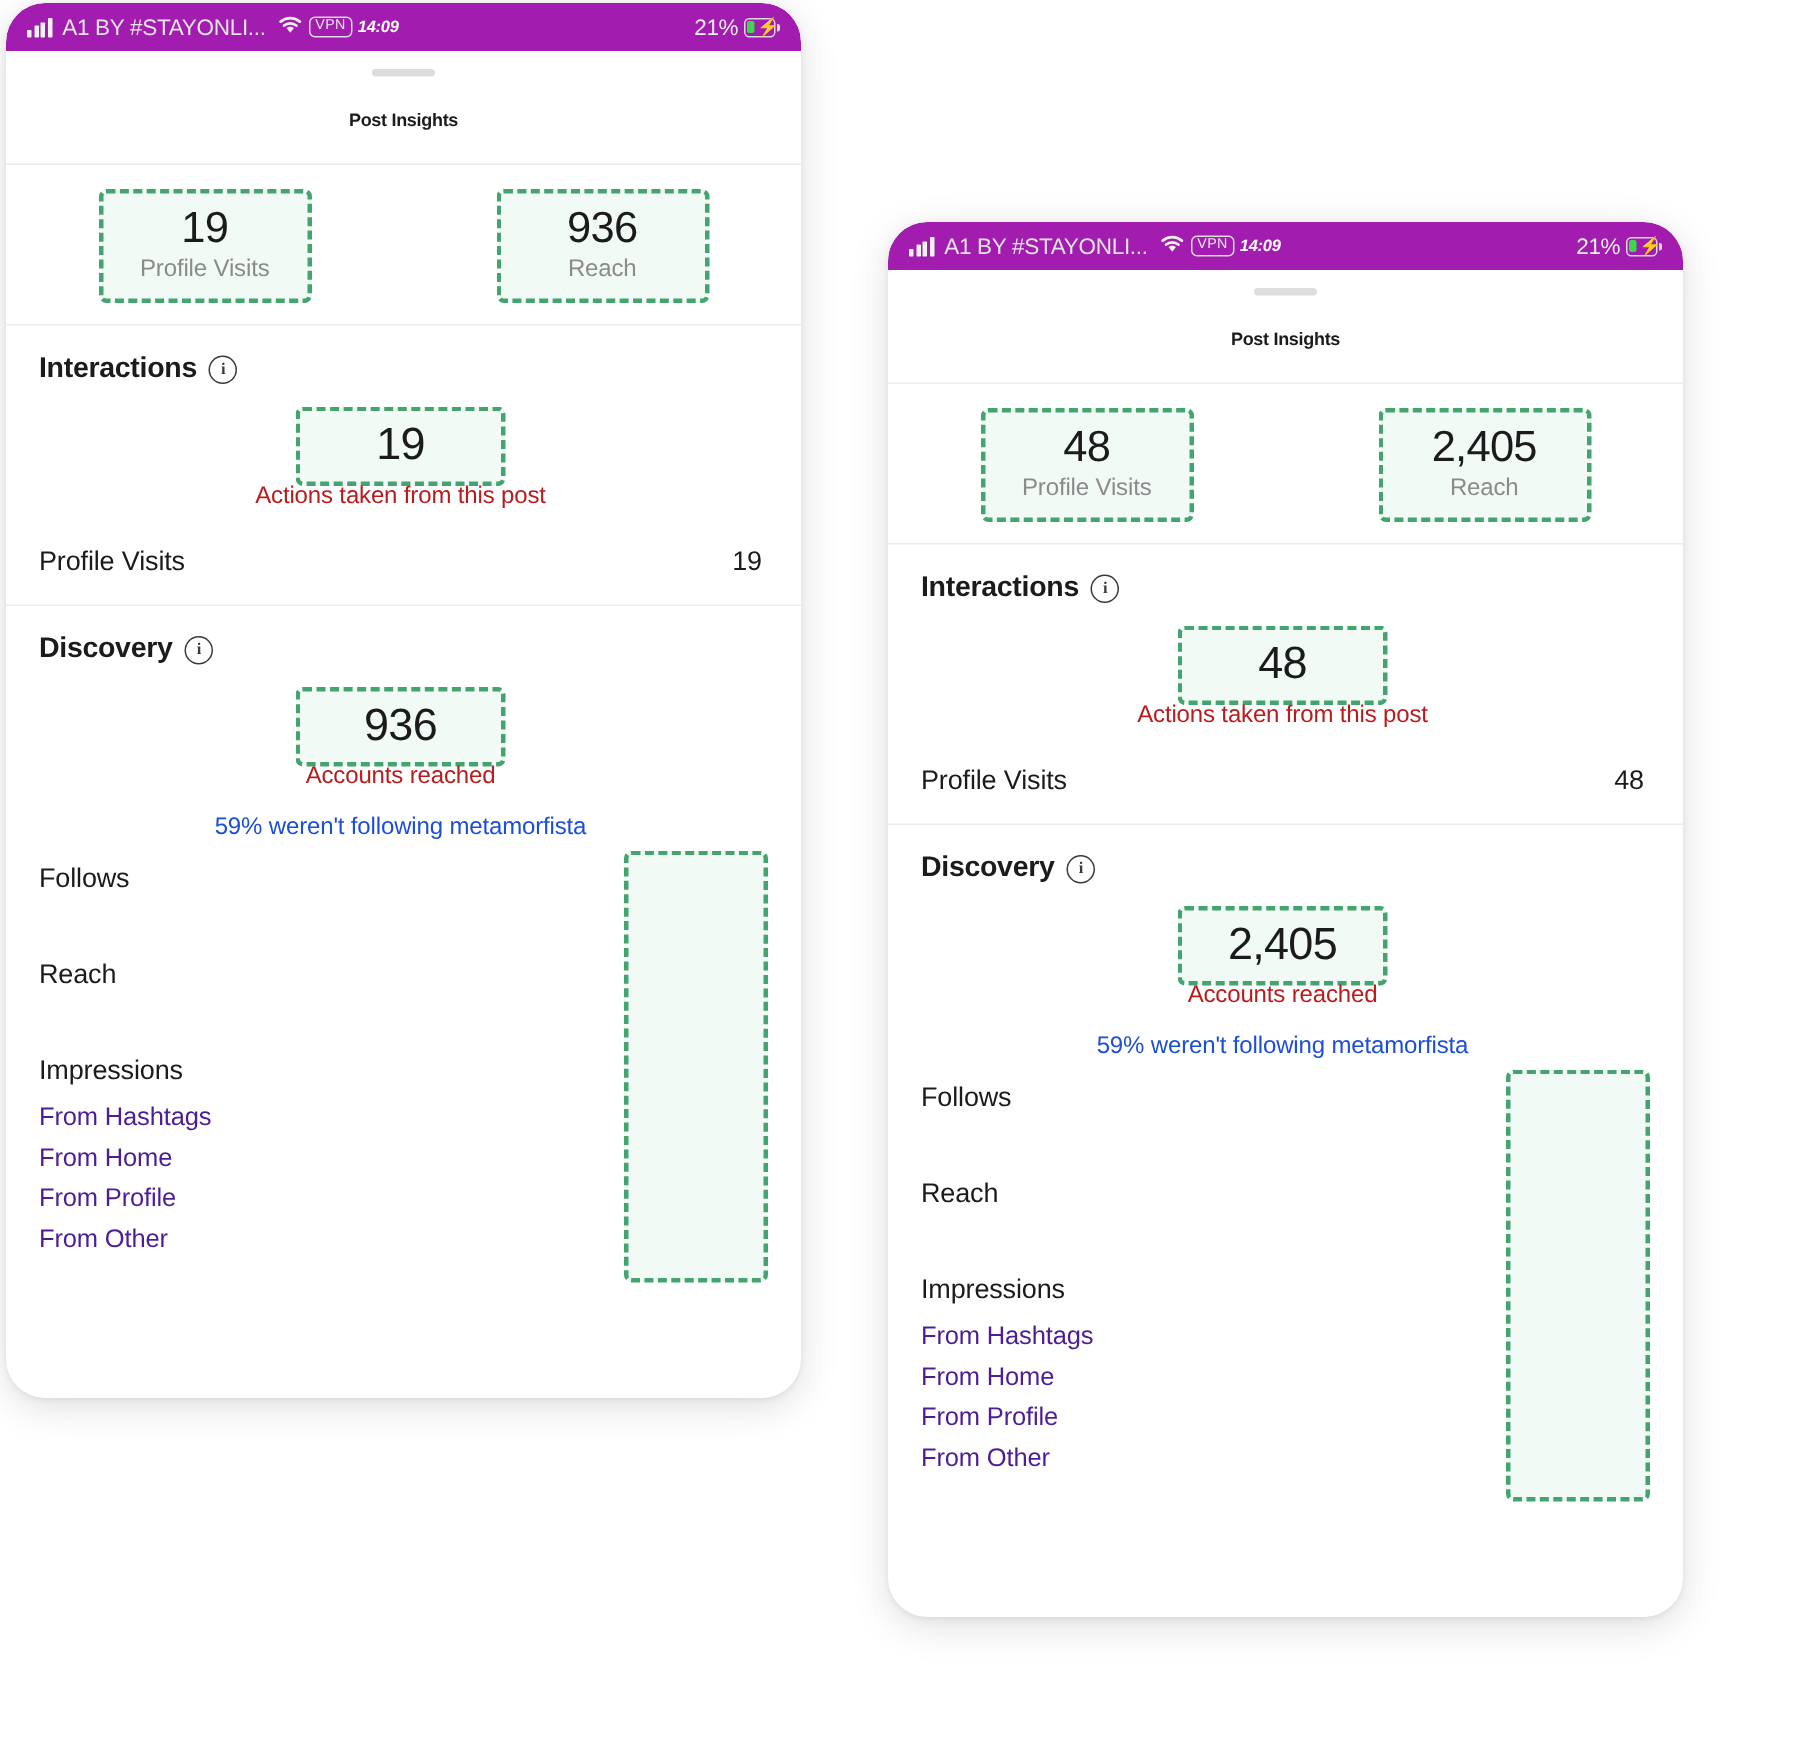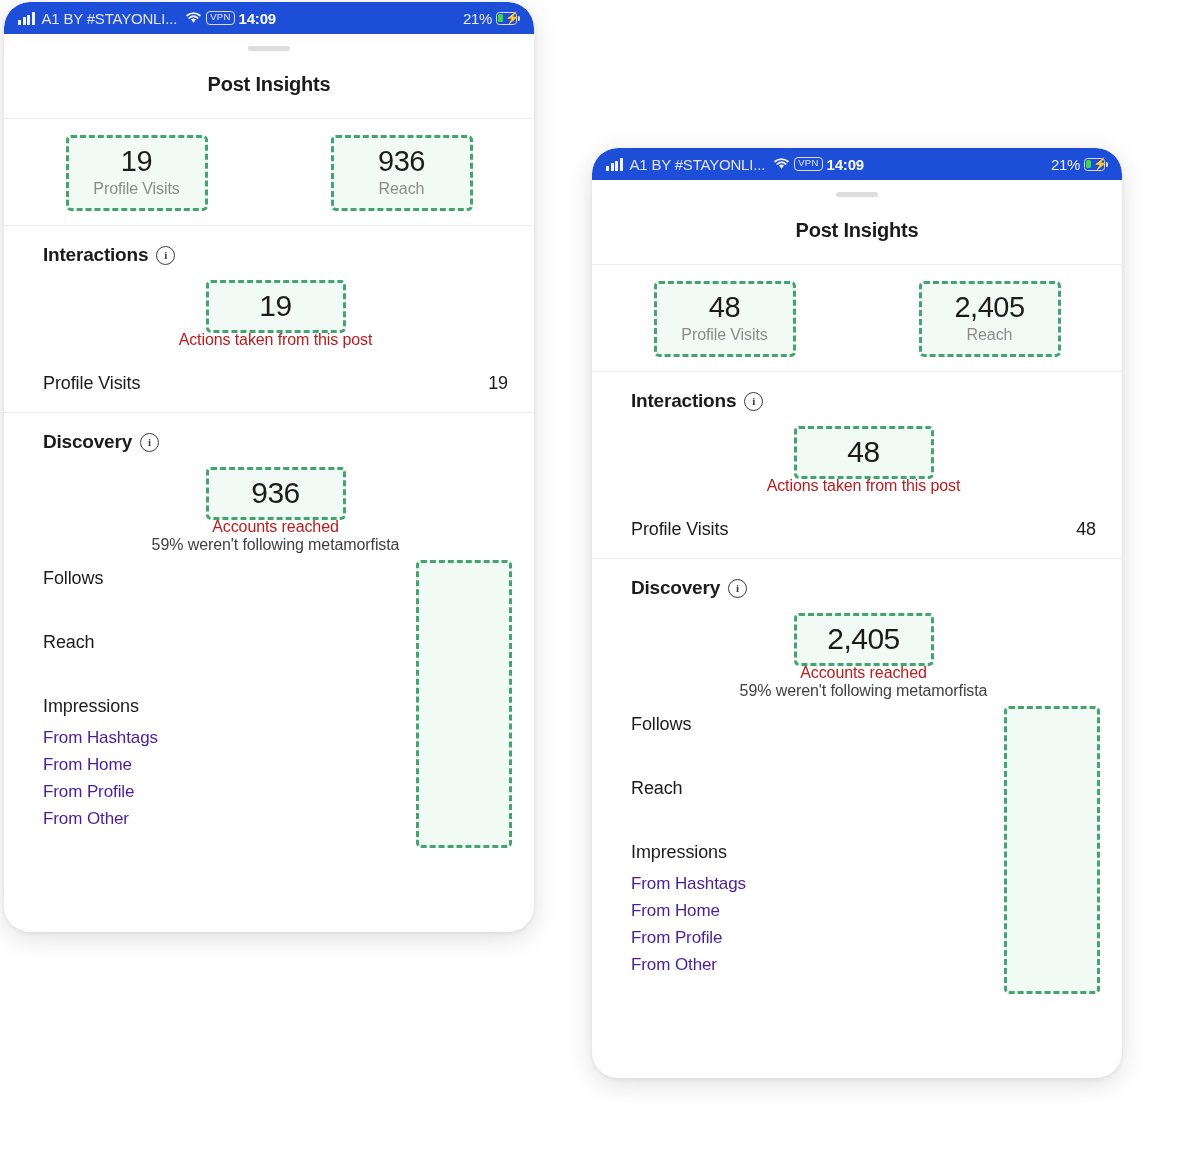--- a/index.html
+++ b/index.html
@@ -23,21 +23,21 @@
     border-radius: 26px;
     box-shadow: 0 6px 26px rgba(0,0,0,0.13), 0 1px 4px rgba(0,0,0,0.07);
     overflow: hidden;
   }
   .phone-a { left: 4px;   top: 2px;   width: 530px; height: 930px; }
   .phone-b { left: 592px; top: 148px; width: 530px; height: 930px; }
 
   
   .statusbar {
     height: 32px;
-    background: #1d4ed8;
+    background: #a21caf;
     color: #e9e9e9;
     display: flex;
     align-items: center;
     padding: 0 14px;
     font-size: 15px;
     box-sizing: border-box;
     border-top-left-radius: 26px;
     border-top-right-radius: 26px;
   }
   .sb-left { display: flex; align-items: center; gap: 7px; flex: 0 0 auto; }
@@ -55,21 +55,21 @@
 
   .vpn-badge {
     border: 1.3px solid #dcdcdc;
     border-radius: 4px;
     font-size: 9.5px;
     padding: 0.5px 3px 1px 3px;
     letter-spacing: 0.3px;
     color: #e6e6e6;
     line-height: 1.15;
   }
-  .clock { font-size: 15px; font-weight: bold; color: #fafafa; letter-spacing: -0.2px; }
+  .clock { font-size: 11px; font-weight: bold; color: #fafafa; letter-spacing: -0.2px; font-style: italic; }
 
   .battery-pct { font-size: 15px; color: #ededed; letter-spacing: -0.3px; }
   .battery-icon { position: relative; width: 24px; height: 13px; }
   .battery-body {
     position: absolute; left: 0; top: 0; width: 21px; height: 13px;
     border: 1.3px solid #d9d9d9; border-radius: 3.5px; box-sizing: border-box;
   }
   .battery-fill {
     position: absolute; left: 2px; top: 2.2px; width: 5px; height: 8.6px;
     background: #38d94a; border-radius: 1.5px;
@@ -82,21 +82,21 @@
     position: absolute; left: 9px; top: 0px; font-size: 12px; line-height: 13px;
     color: #f5f5f5;
   }
 
   
   .grabber-wrap { display: flex; justify-content: center; padding-top: 12px; }
   .grabber { width: 42px; height: 5px; border-radius: 3px; background: #dddddd; }
 
   .sheet-title {
     text-align: center;
-    font-size: 20px;
+    font-size: 12px;
     font-weight: bold;
     color: #1b1b1b;
     padding: 22px 0 22px 0;
     letter-spacing: -0.2px;
   }
 
   .divider { height: 1px; background: #ececec; width: 100%; }
 
   
   .summary-row {
@@ -129,21 +129,21 @@
     letter-spacing: -0.5px;
   }
   .stat-label {
     font-size: 16px;
     color: #8b8b8b;
     margin-top: 3px;
     letter-spacing: -0.1px;
   }
 
   
-  .section { padding: 18px 26px 18px 39px; }
+  .section { padding: 18px 26px 18px 22px; }
   .section-head {
     display: flex;
     align-items: center;
     gap: 8px;
     font-size: 19px;
     font-weight: bold;
     color: #1b1b1b;
     letter-spacing: -0.2px;
   }
   .info-icon {
@@ -169,22 +169,22 @@
     letter-spacing: -0.5px;
   }
   .big-caption {
     font-size: 16px;
     color: #b91c1c;
     margin-top: -2px;
     letter-spacing: -0.1px;
   }
   .big-subcaption {
     font-size: 16px;
-    color: #404040;
-    margin-top: 0;
+    color: #1d4ed8;
+    margin-top: 16px;
     letter-spacing: -0.1px;
   }
 
   
   .kv-row {
     display: flex;
     align-items: baseline;
     justify-content: space-between;
     font-size: 18px;
     color: #1b1b1b;

